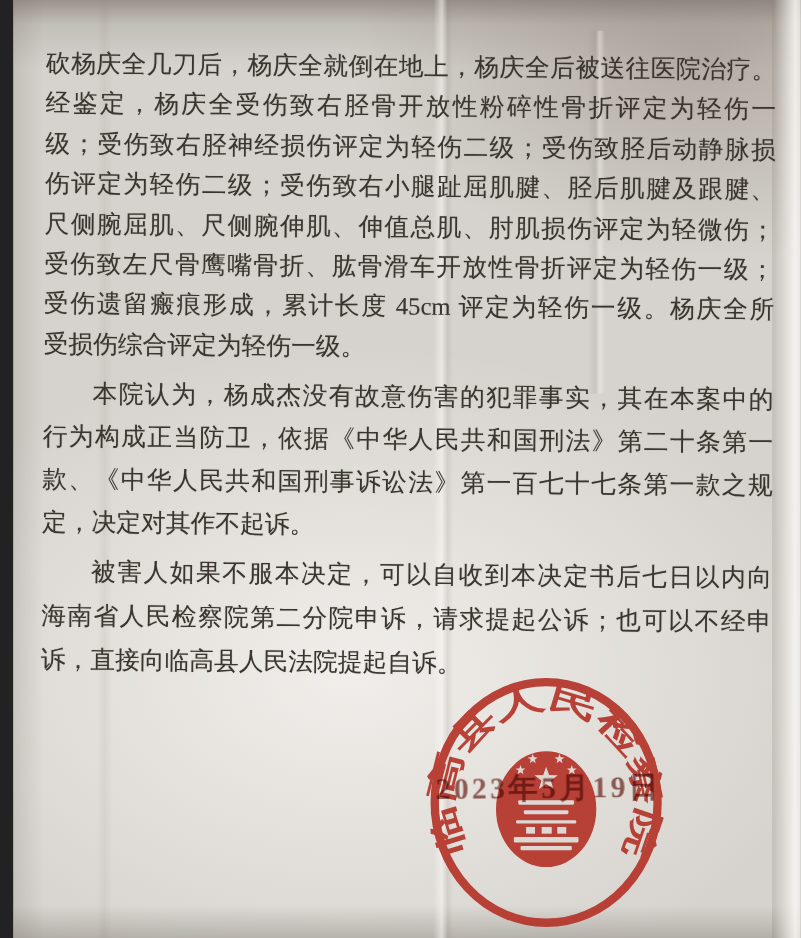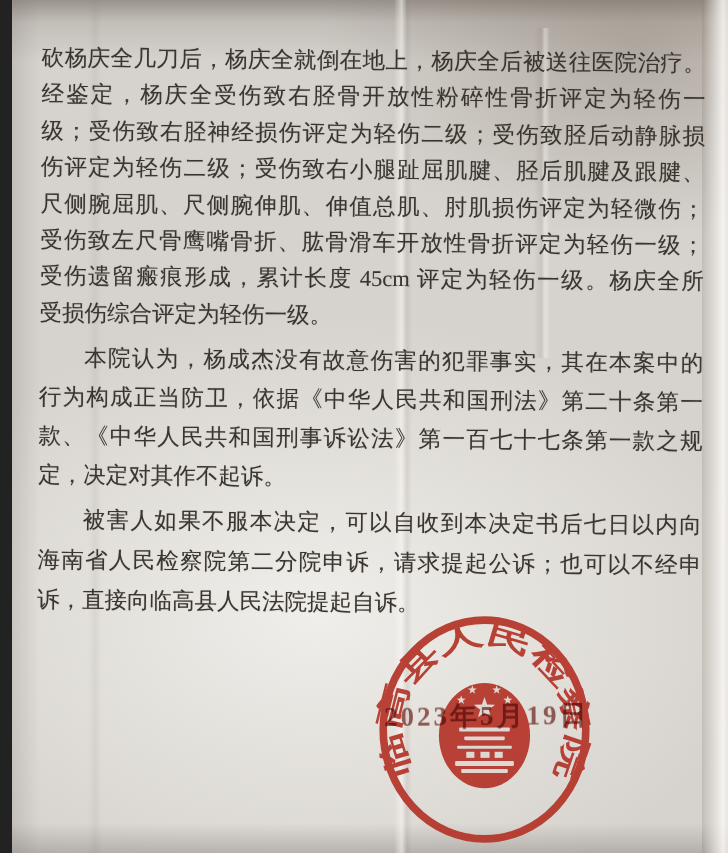--- a/index.html
+++ b/index.html
@@ -52,21 +52,21 @@
   }
   .para-2 { margin-top:7px; }
   .para-2 .line { line-height:39px; }
   .para-3 { margin-top:6px; }
   .para-3 .line { line-height:40px; }
   .line.indent { text-indent:45px; }
   .line.end { text-align-last:left; }
 
   .seal-wrap {
     position:absolute;
-    left:360px; top:612px;
+    left:372px; top:612px;
     width:225px; height:235px;
   }
   .seal-svg { position:absolute; left:0; top:0; width:225px; height:235px; }
   .seal-date {
     position:absolute;
     left:12px; top:86px;
     font-size:27px;
     font-weight:bold;
     letter-spacing:3px;
     white-space:nowrap;

